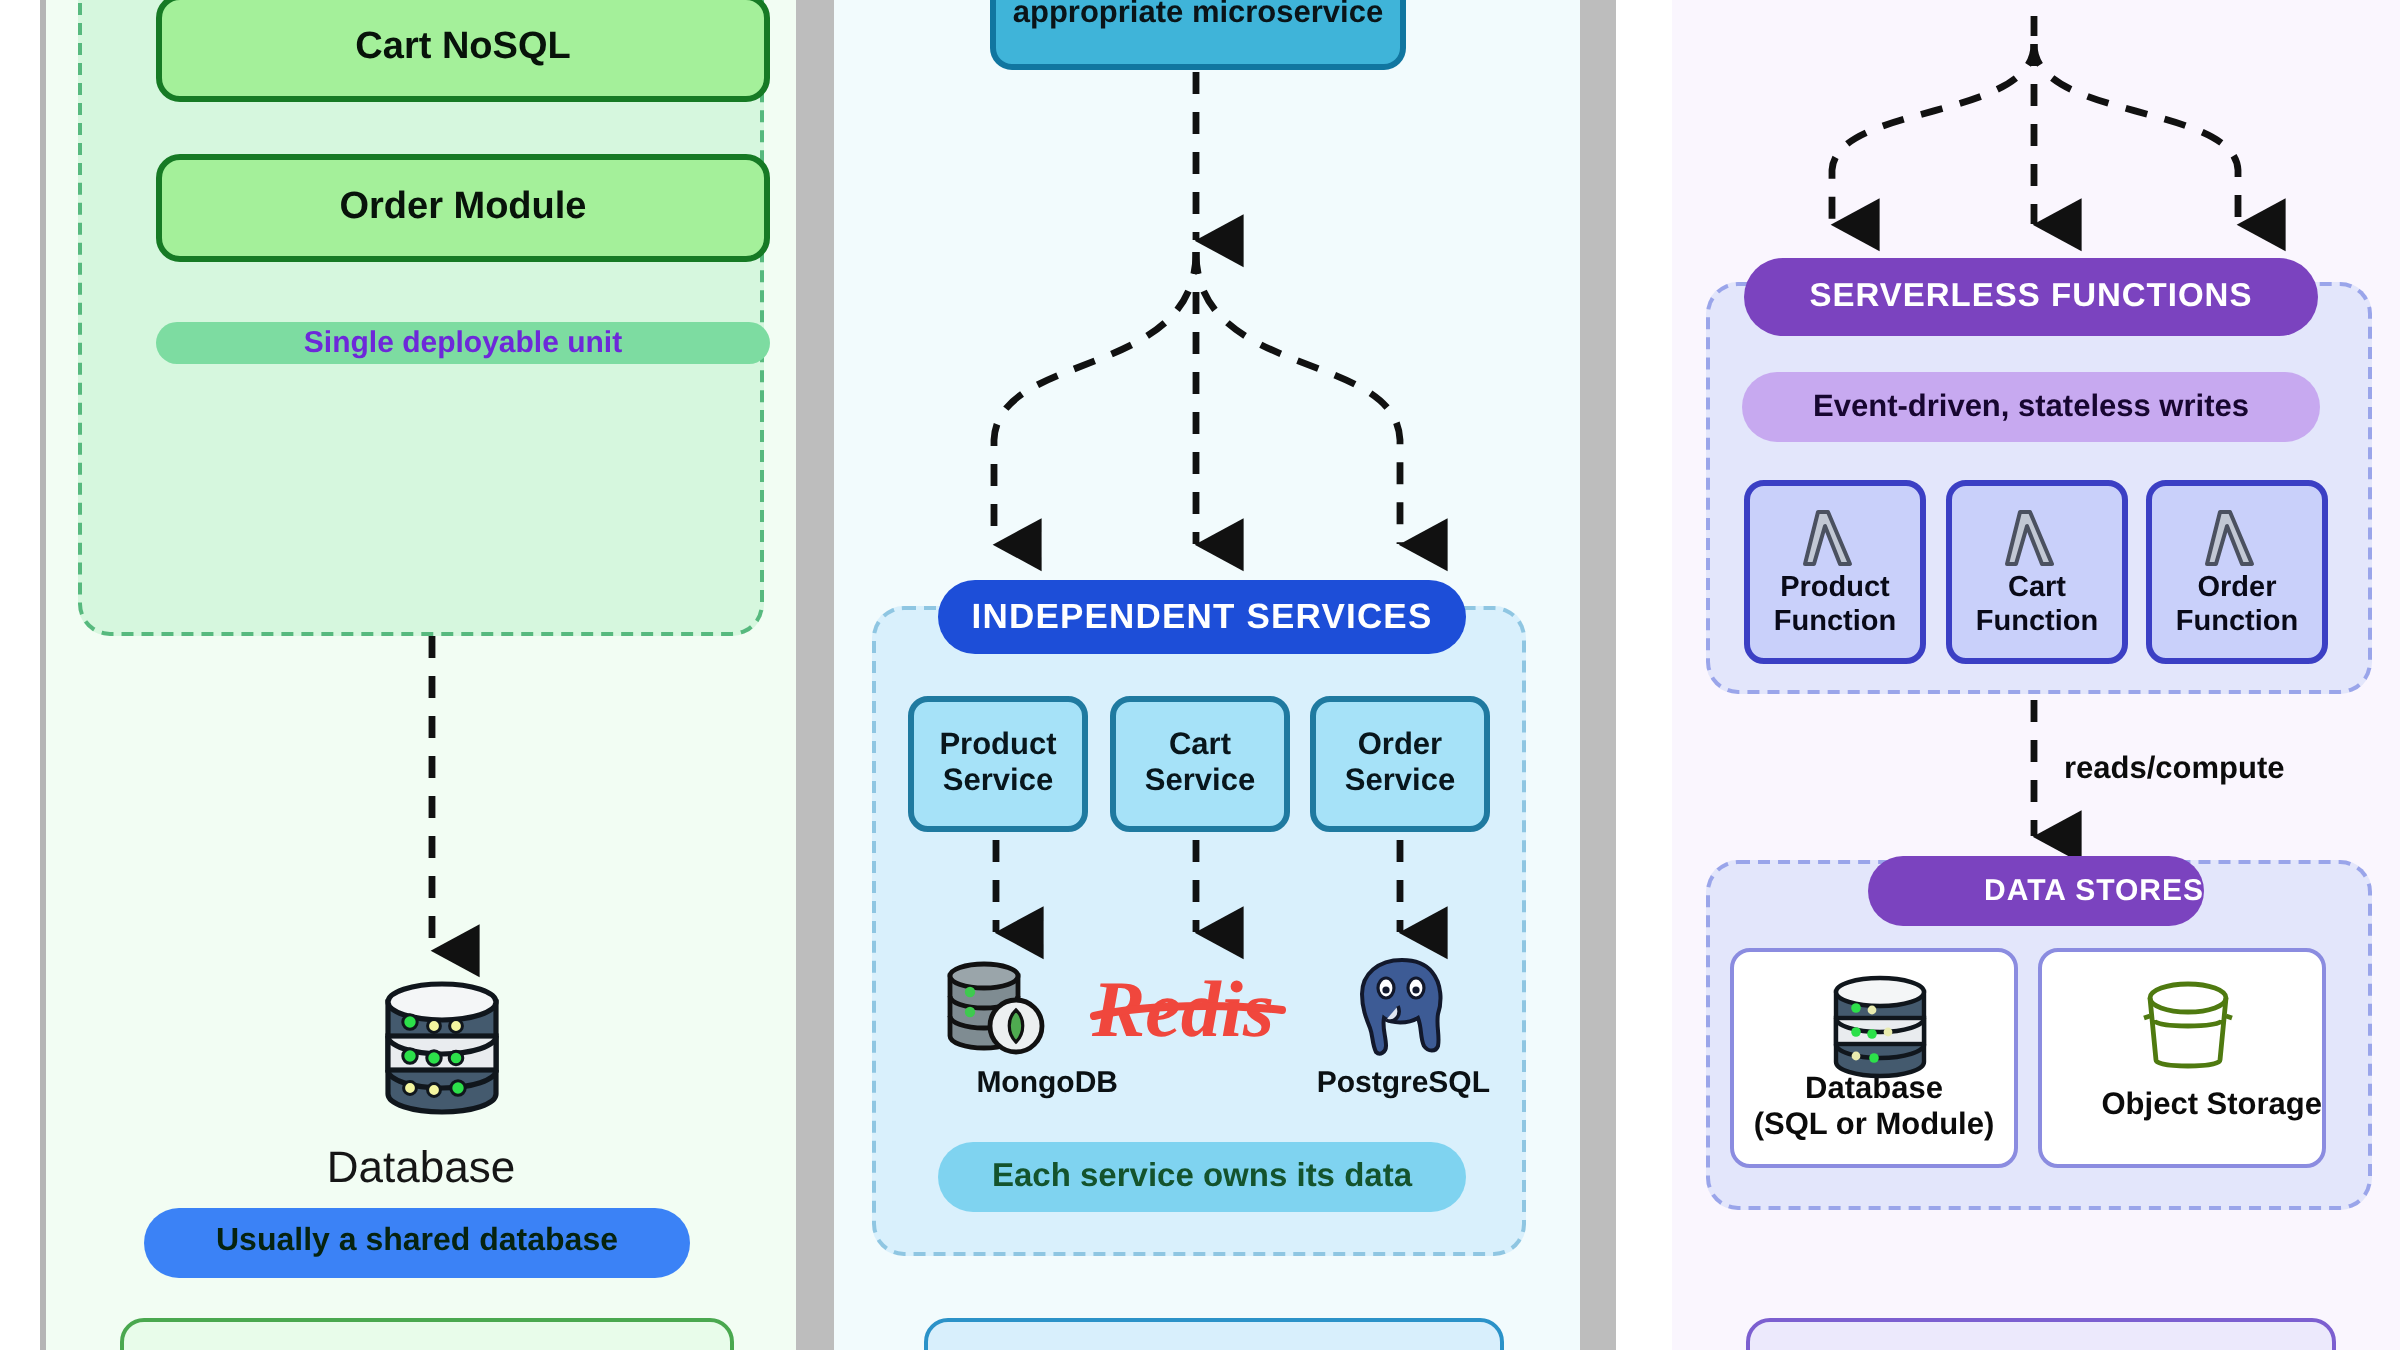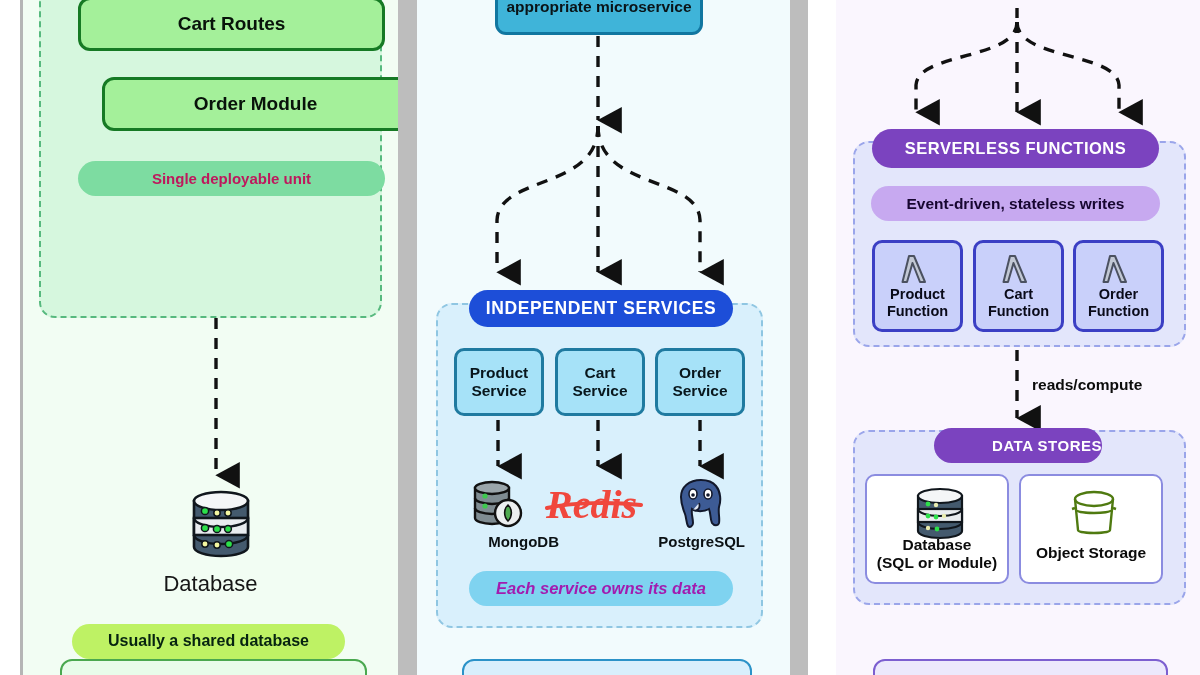--- a/index.html
+++ b/index.html
@@ -60,41 +60,40 @@
   .mono-module {
     position: absolute;
     left: 37px; width: 307px; height: 54px;
     background: #a4f09a;
     border: 3px solid #167a24;
     border-radius: 12px;
     color: #08130a;
     font-size: 19px;
   }
   .m2 { top: 91px; }
-  .m3 { top: 171px; margin-left: 24px; }
+  .m3 { top: 171px; }
   .mono-note {
     position: absolute;
-    left: 37px; top: 255px; width: 307px; height: 35px;
+    left: 37px; top: 255px; width: 307px; height: 21px;
     background: #7ddca1;
-    color: #be185d;
+    color: #6d28d9;
     font-size: 15px;
   }
 
   .mono-db-label {
     position: absolute; left: 0; right: 0; top: 571px;
     text-align: center;
     font-size: 22px; color: #161616;
     font-weight: 400;
   }
   .mono-db-note {
     position: absolute;
     left: 49px; top: 604px; width: 273px; height: 35px;
-    background: #bef264; color: #062310;
+    background: #3b82f6; color: #062310;
     font-size: 16px;
-    margin-top: 20px;
   }
   .mono-bottom-card {
     position: absolute;
     left: 37px; top: 659px; width: 307px; height: 70px;
     background: #e8fcea;
     border: 2px solid #4aa84f;
     border-radius: 12px;
   }
 
   
@@ -136,23 +135,22 @@
   .db-label-mid {
     position: absolute; top: 533px; width: 120px;
     text-align: right; font-size: 15px; font-weight: bold; color: #0b1114;
   }
   .dbl1 { left: 22px; }
   .dbl3 { left: 208px; }
 
   .micro-note {
     position: absolute;
     left: 52px; top: 571px; width: 264px; height: 35px;
-    background: #7fd3f0; color: #a21caf;
+    background: #7fd3f0; color: #14532d;
     font-size: 16.5px;
-    font-style: italic;
   }
   .micro-bottom-card {
     position: absolute;
     left: 45px; top: 659px; width: 290px; height: 70px;
     background: #d8effc;
     border: 2px solid #2b92c8;
     border-radius: 12px;
   }
 
   
@@ -257,21 +255,21 @@
         <marker id="ah-green" markerWidth="9" markerHeight="9" refX="4.2" refY="7.6" orient="auto">
           <path d="M0.4,0.6 L4.3,7.8 L8.2,0.6 Z" fill="#111111"></path>
         </marker>
       </defs>
       <path d="M193,318 L193,475" stroke="#111111" stroke-width="3.4" stroke-dasharray="11 9" fill="none" marker-end="url(#ah-green)"></path>
     </svg>
 
     <div class="dashbox mono-container">
 
       <div class="card mono-module m2">
-        <span>Cart Routes</span>
+        <span>Cart NoSQL</span>
       </div>
       <div class="card mono-module m3">
         <span>Order Module</span>
       </div>
       <div class="pill mono-note">
         <span>Single deployable unit</span>
       </div>
     </div>
 
     <svg class="icon-abs" style="left:167px; top:487px;" width="62" height="76" viewBox="0 0 62 76">
@@ -476,21 +474,21 @@
         <circle cx="30" cy="31" r="2.2" fill="#e9ecaf"></circle>
         <circle cx="14" cy="43" r="2.2" fill="#e9ecaf"></circle>
         <circle cx="23" cy="44" r="2.4" fill="#2ce04a"></circle>
       </svg>
       <span>
         <span>Database</span><br>
         <span>(SQL or Module)</span>
       </span>
     </div>
 
-    <div class="card ds-card dsc2" style="padding-bottom:20px;">
+    <div class="card ds-card dsc2" style="padding-bottom:20px;align-items:flex-end;">
       <svg class="icon-abs" style="left:46px; top:10px;" width="54" height="54" viewBox="0 0 54 54">
         <g stroke="#4f7a10" stroke-width="2.4" fill="none">
           <ellipse cx="27" cy="13" rx="19" ry="7"></ellipse>
           <path d="M8,13 L11,44 C11,48 43,48 43,44 L46,13"></path>
           <path d="M10,24 C10,28 44,28 44,24"></path>
           <path d="M8,22 L5,23"></path>
           <path d="M46,22 L49,23"></path>
         </g>
       </svg>
       <span>Object Storage</span>

